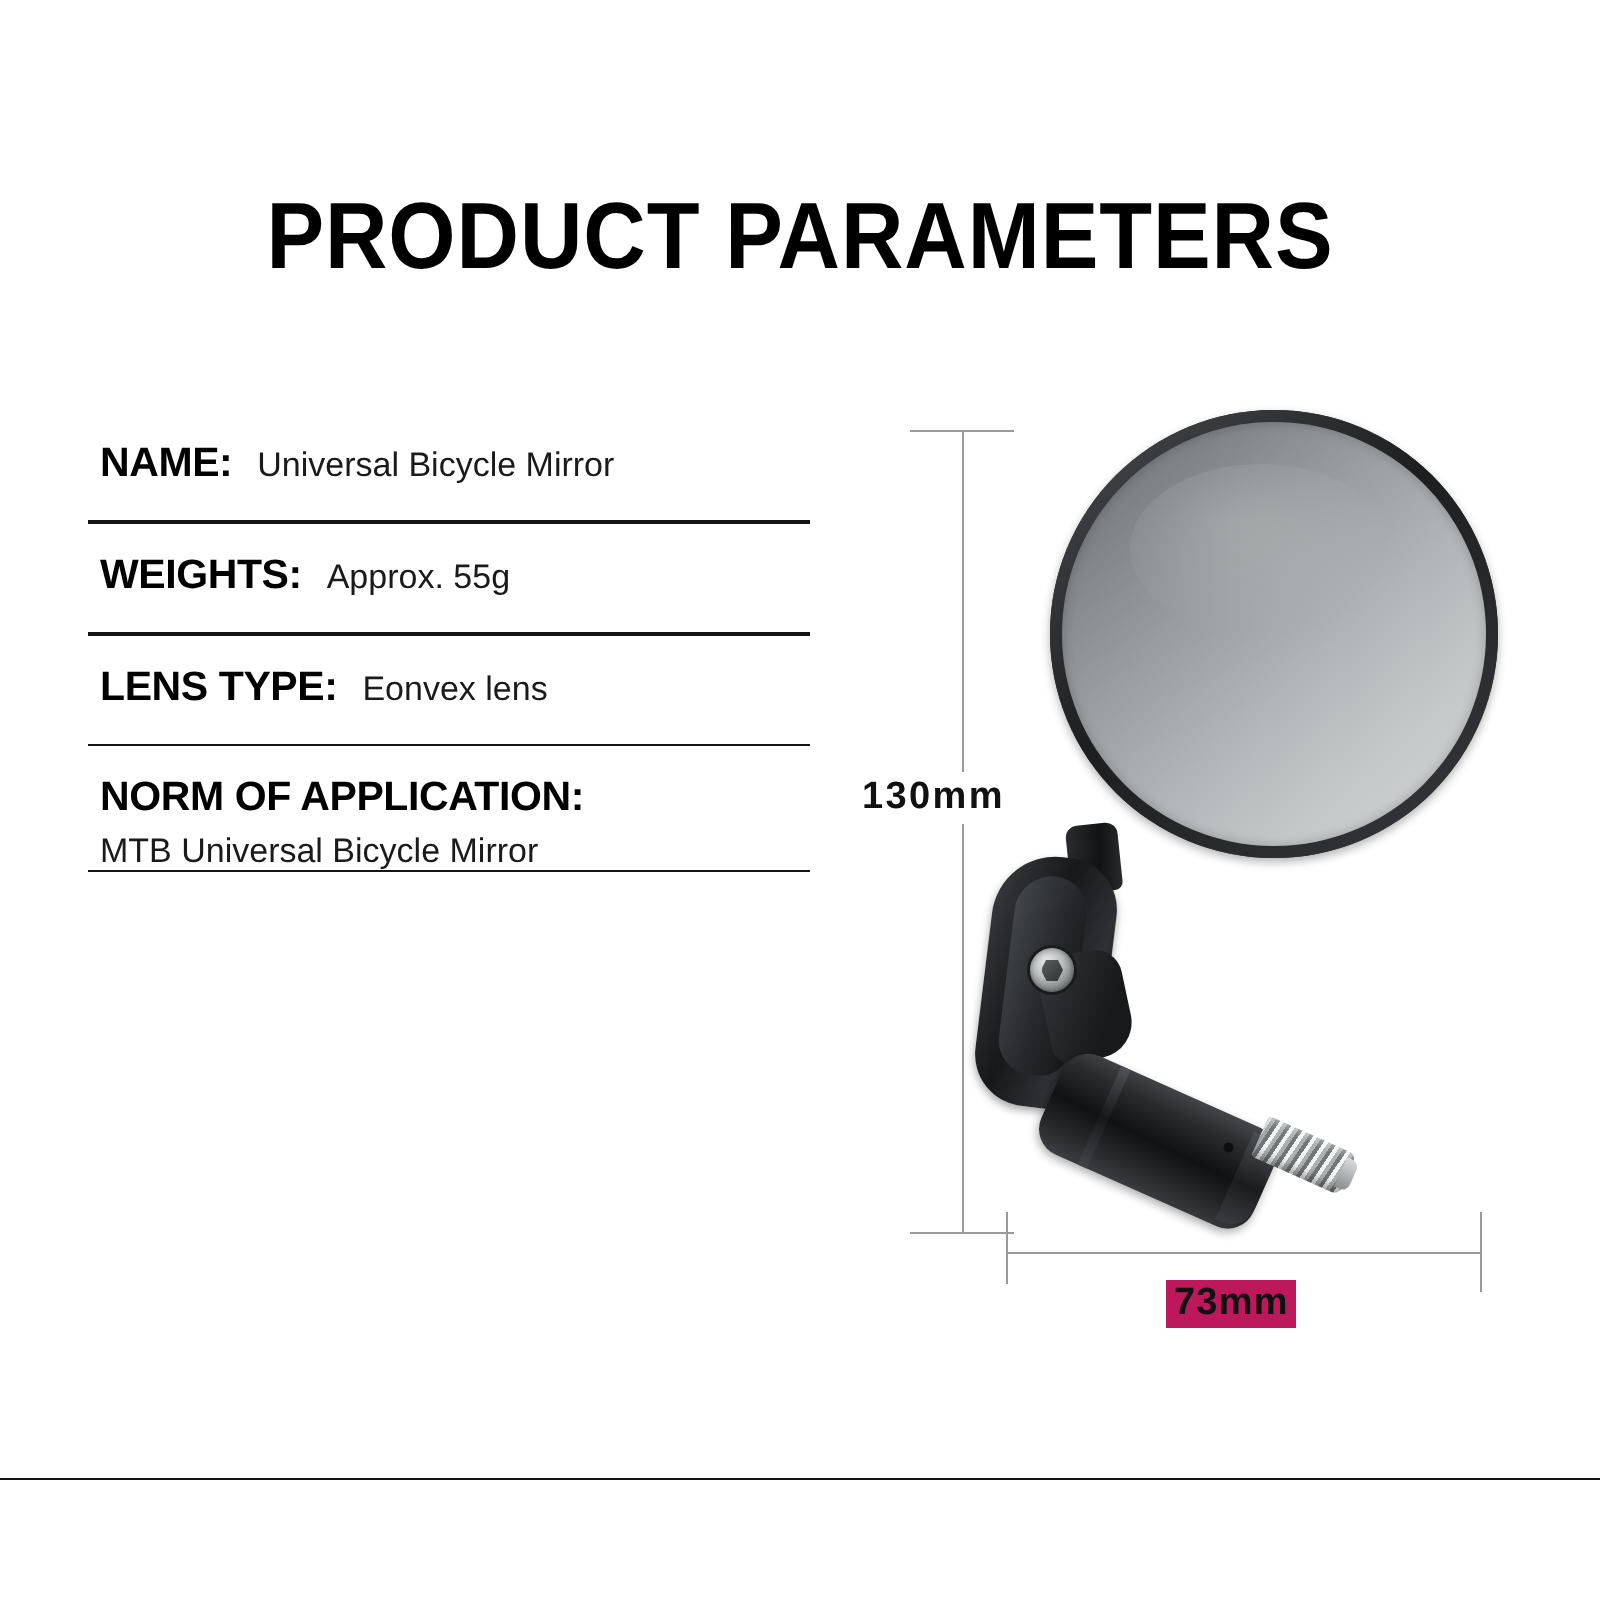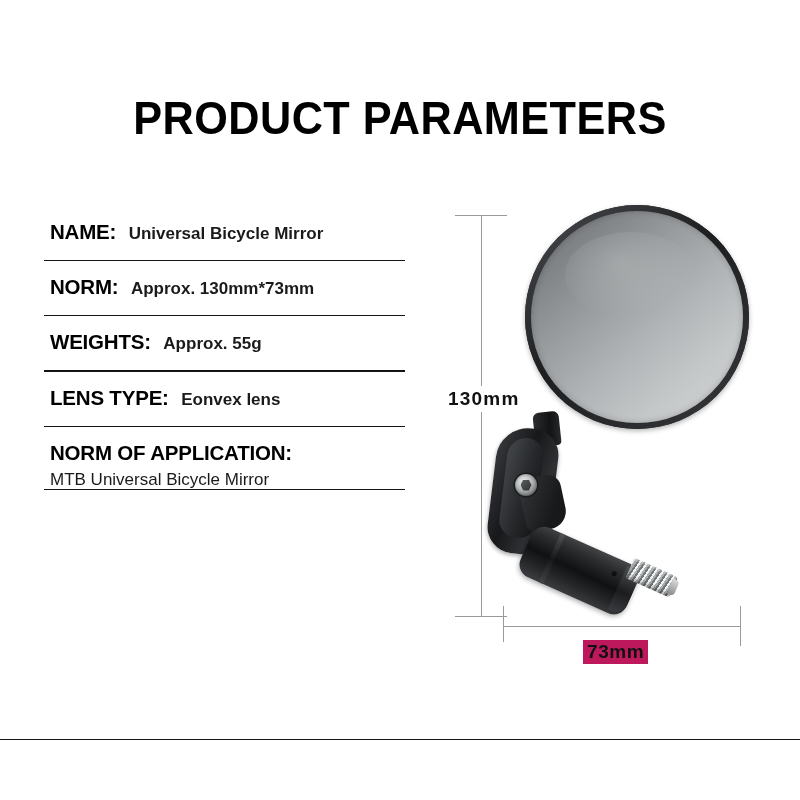--- a/index.html
+++ b/index.html
@@ -56,21 +56,21 @@
     white-space: nowrap;
     color: #111111;
   }
   .spec-label {
     font-weight: bold;
     font-size: 20.5px;
     letter-spacing: -0.2px;
     color: #000000;
   }
   .spec-value {
-    font-weight: bold;
+    font-weight: normal;
     font-size: 17px;
     color: #1a1a1a;
     letter-spacing: 0px;
   }
   .spec-value.indent {
     margin-left: 8px;
   }
   .spec-divider {
     width: 361px;
     height: 0;
@@ -327,21 +327,20 @@
     position: absolute;
     left: 430px;
     top: 386px;
     font-weight: bold;
     font-size: 19px;
     color: #111111;
     background: #ffffff;
     padding: 2px 1px;
     letter-spacing: 1.2px;
     white-space: nowrap;
-    margin-left: 17px;
   }
 
   .dim-h-line {
     position: absolute;
     left: 503px;
     top: 626px;
     width: 238px;
     height: 0;
     border-top: 1.2px solid #9a9a9a;
   }
@@ -384,26 +383,20 @@
   <div class="spec-list">
 
     <div class="spec-row row-name">
       <span class="spec-line">
         <span class="spec-label">NAME:</span>
         <span class="spec-value indent">Universal Bicycle Mirror</span>
       </span>
     </div>
     <div class="spec-divider"></div>
 
-    <div class="spec-row row-norm">
-      <span class="spec-line">
-        <span class="spec-label">NORM:</span>
-        <span class="spec-value indent">Approx. 130mm*73mm</span>
-      </span>
-    </div>
     <div class="spec-divider"></div>
 
     <div class="spec-row row-weights">
       <span class="spec-line">
         <span class="spec-label">WEIGHTS:</span>
         <span class="spec-value indent">Approx. 55g</span>
       </span>
     </div>
     <div class="spec-divider"></div>
 

